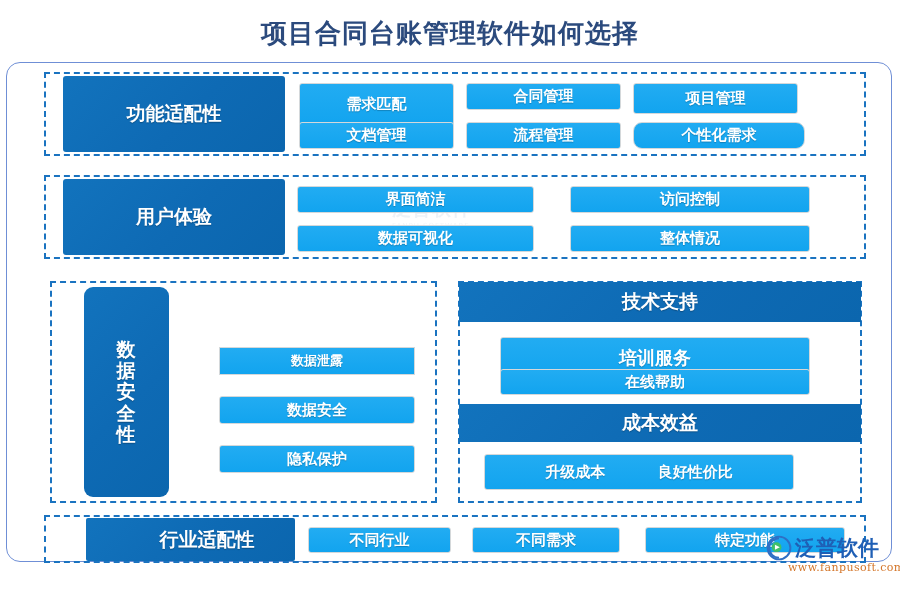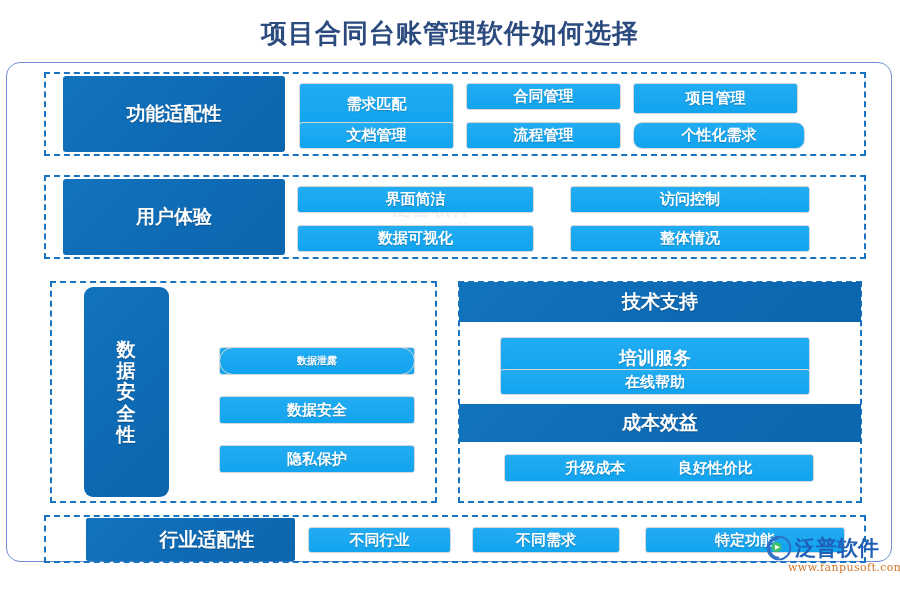--- a/index.html
+++ b/index.html
@@ -189,34 +189,34 @@
 
 <div class="cat vertical" style="left:84px; top:287px; width:85px; height:210px; font-size:19px;">
   <span>数</span>
   <span>据</span>
   <span>安</span>
   <span>全</span>
   <span>性</span>
 </div>
 
 <div class="item" style="left:219px; top:299px; width:196px; height:28px; font-size:15px; border-radius:3px;margin-top:48px;">访问控制</div>
-<div class="item" style="left:219px; top:347px; width:196px; height:28px; font-size:10px; border-radius:14px;">数据泄露</div>
+<div class="item" style="left:219px; top:347px; width:196px; height:28px; font-size:13px; border-radius:0;">数据泄露</div>
 <div class="item" style="left:219px; top:396px; width:196px; height:28px; font-size:15px; border-radius:3px;">数据安全</div>
 <div class="item" style="left:219px; top:445px; width:196px; height:28px; font-size:15px; border-radius:3px;">隐私保护</div>
 
 <div class="dash" style="left:458px; top:281px; width:404px; height:222px;"></div>
 
 <div class="cat" style="left:459px; top:282px; width:402px; height:40px; font-size:19px;">技术支持</div>
 
 <div class="item" style="left:500px; top:337px; width:310px; height:41px; font-size:18px; border-radius:3px;">培训服务</div>
 <div class="item" style="left:500px; top:369px; width:310px; height:26px; font-size:15px; border-radius:3px;">在线帮助</div>
 
 <div class="cat" style="left:459px; top:404px; width:402px; height:38px; font-size:19px;">成本效益</div>
 
-<div class="item pair" style="left:504px; top:454px; width:310px; height:28px; font-size:15px; border-radius:3px;text-align:right;">
+<div class="item pair" style="left:484px; top:454px; width:310px; height:36px; font-size:15px; border-radius:3px;text-align:right;">
   <span>升级成本</span>
   <span>良好性价比</span>
 </div>
 
 <div class="dash" style="left:44px; top:515px; width:822px; height:48px;"></div>
 
 <div class="cat" style="left:86px; top:518px; width:209px; height:43px; font-size:19px; border-radius:2px;padding-left:33px;">行业适配性</div>
 
 <div class="item" style="left:308px; top:527px; width:143px; height:26px; font-size:15px; border-radius:3px;">不同行业</div>
 <div class="item" style="left:472px; top:527px; width:148px; height:26px; font-size:15px; border-radius:3px;">不同需求</div>

